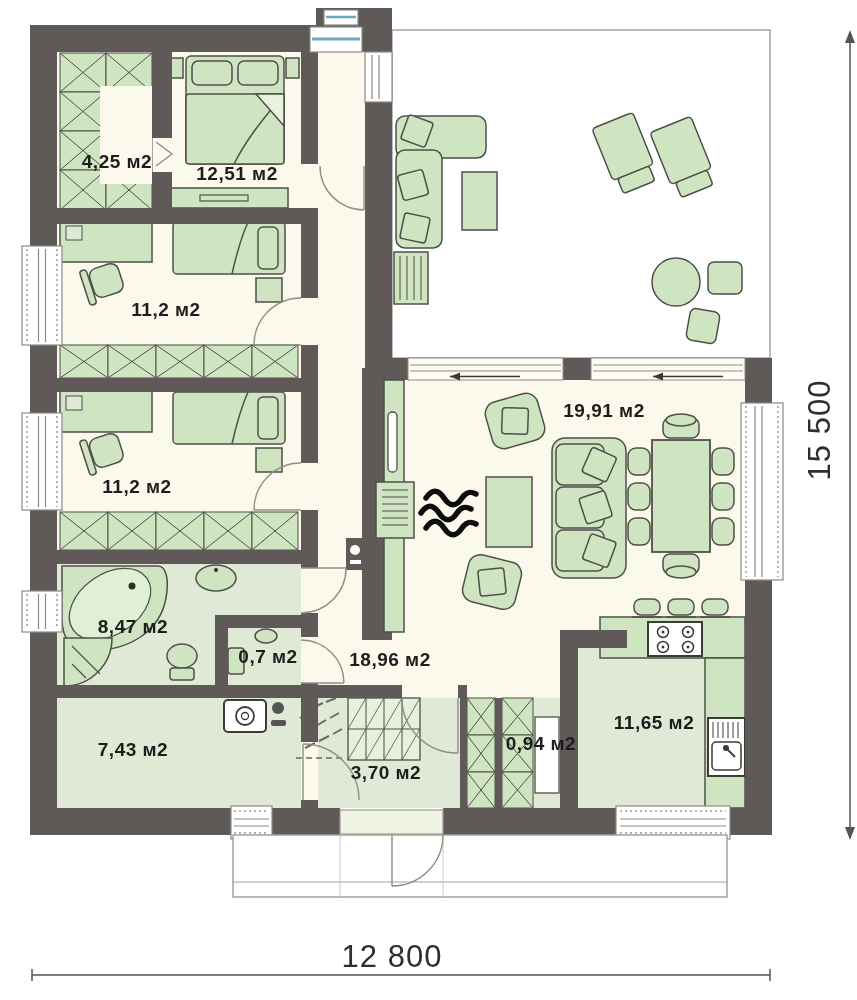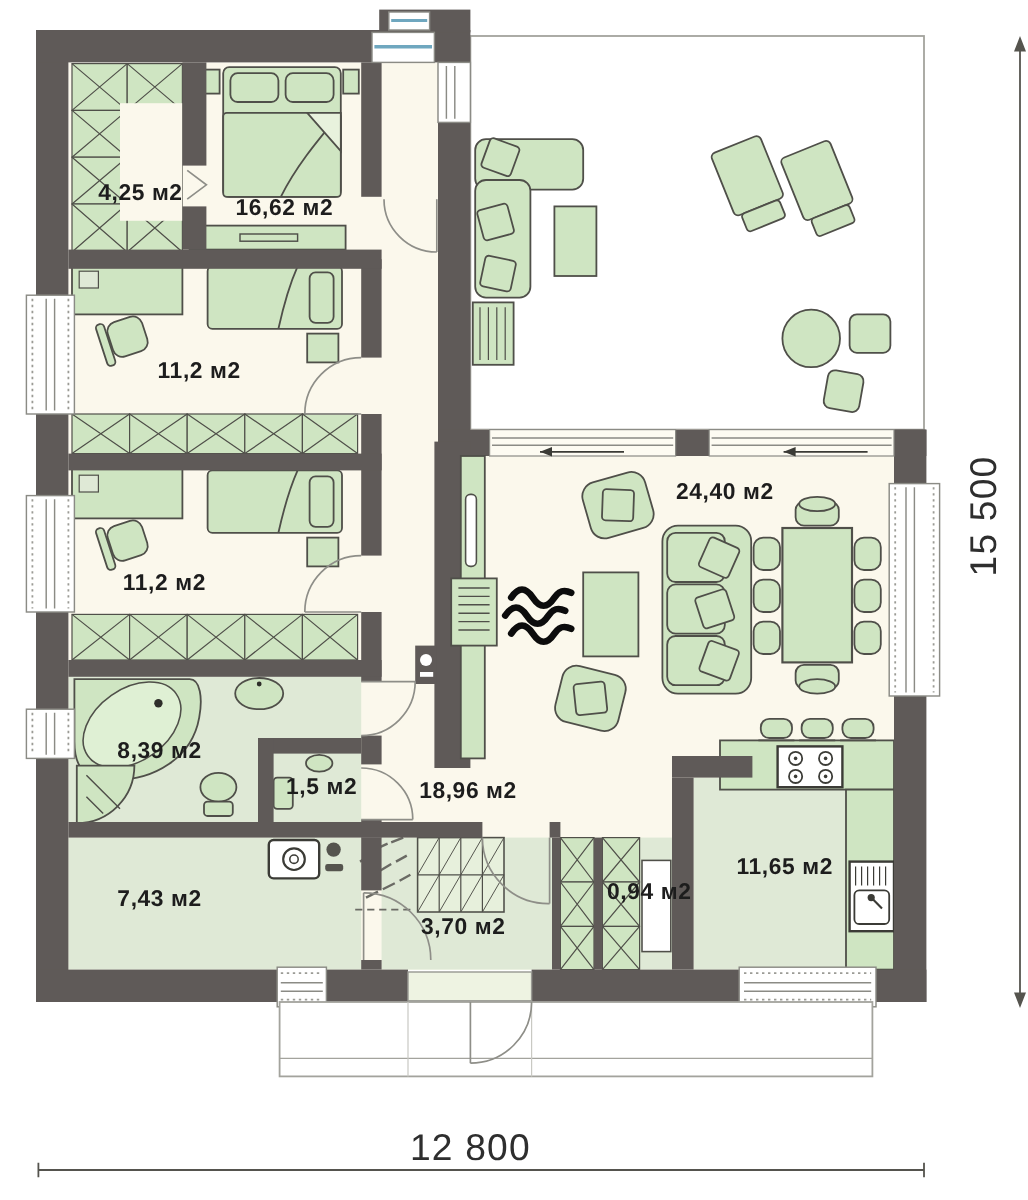--- a/index.html
+++ b/index.html
@@ -445,24 +445,24 @@
     <text class="dim-text" x="392" y="967" text-anchor="middle">12 800</text>
   </g>
   <g>
     <path d="M850,36 L850,834" stroke="#55544e" stroke-width="1.5"></path>
     <path d="M850,30 l-5,13 h10 Z M850,840 l-5,-13 h10 Z" fill="#55544e"></path>
     <text class="dim-text" text-anchor="middle" transform="translate(830 430) rotate(-90)">15 500</text>
   </g>
 </svg>
 
   <div class="lbl" style="left:117px;top:162px">4,25 м2</div>
-  <div class="lbl" style="left:237px;top:174px">16,62 м2</div>
+  <div class="lbl" style="left:237px;top:174px">12,51 м2</div>
   <div class="lbl" style="left:166px;top:310px">11,2 м2</div>
   <div class="lbl" style="left:137px;top:487px">11,2 м2</div>
-  <div class="lbl" style="left:604px;top:411px">24,40 м2</div>
-  <div class="lbl" style="left:133px;top:627px">8,39 м2</div>
-  <div class="lbl" style="left:268px;top:657px">1,5 м2</div>
+  <div class="lbl" style="left:604px;top:411px">19,91 м2</div>
+  <div class="lbl" style="left:133px;top:627px">8,47 м2</div>
+  <div class="lbl" style="left:268px;top:657px">0,7 м2</div>
   <div class="lbl" style="left:390px;top:660px">18,96 м2</div>
   <div class="lbl" style="left:133px;top:750px">7,43 м2</div>
   <div class="lbl" style="left:386px;top:773px">3,70 м2</div>
   <div class="lbl" style="left:541px;top:744px">0,94 м2</div>
   <div class="lbl" style="left:654px;top:723px">11,65 м2</div>
 </div>
 
 </body></html>

